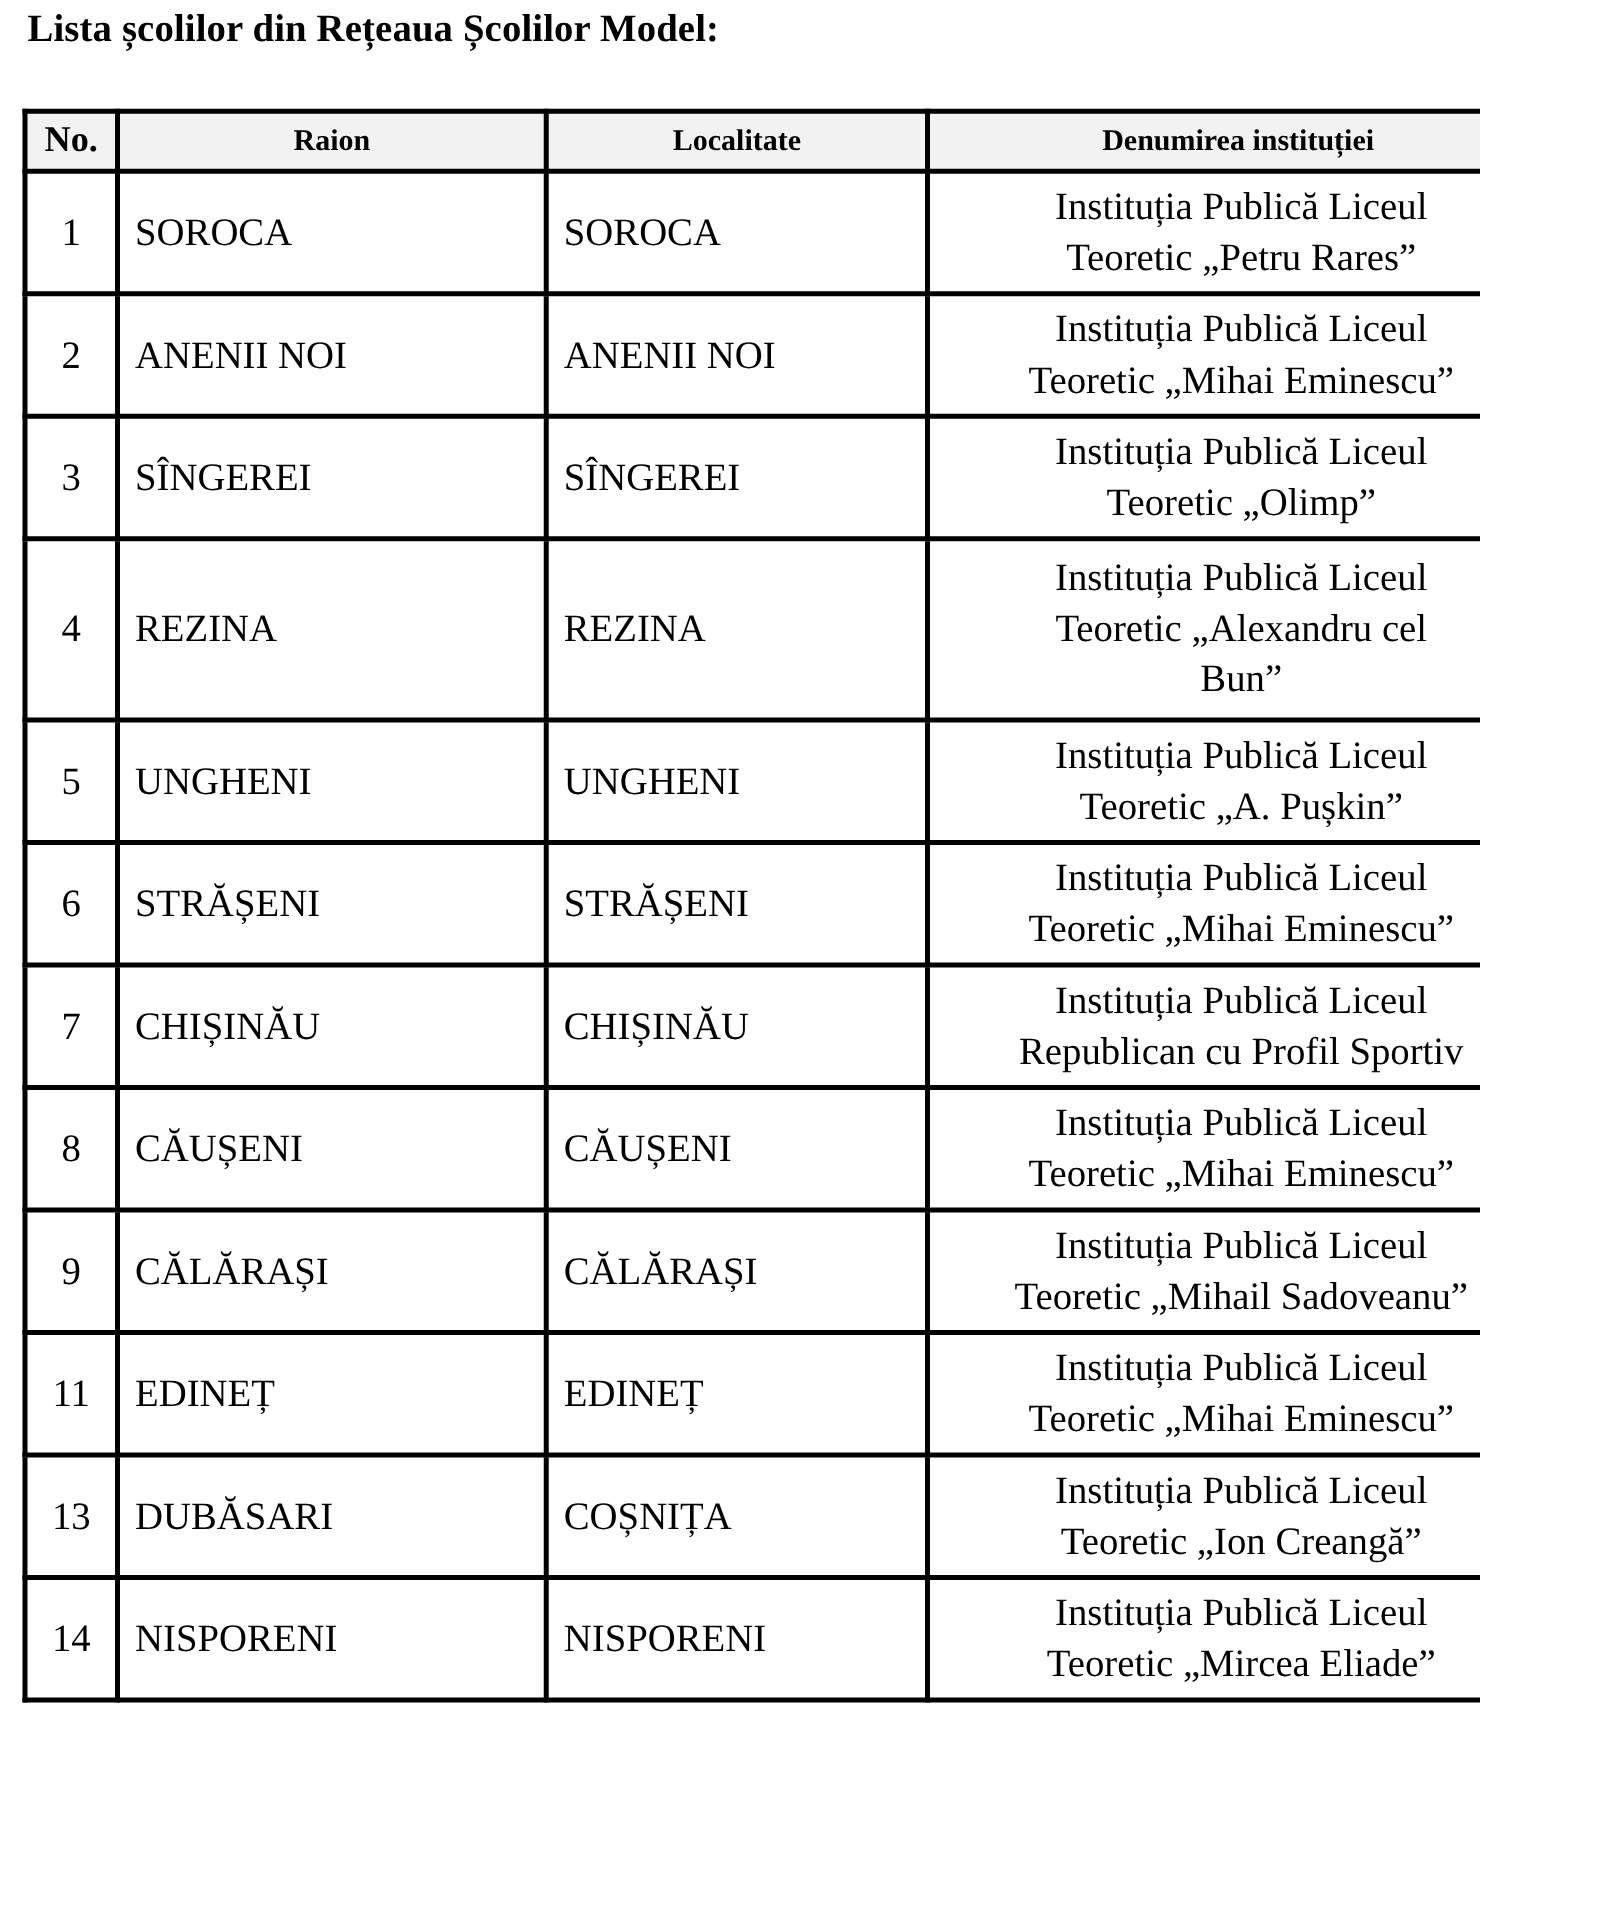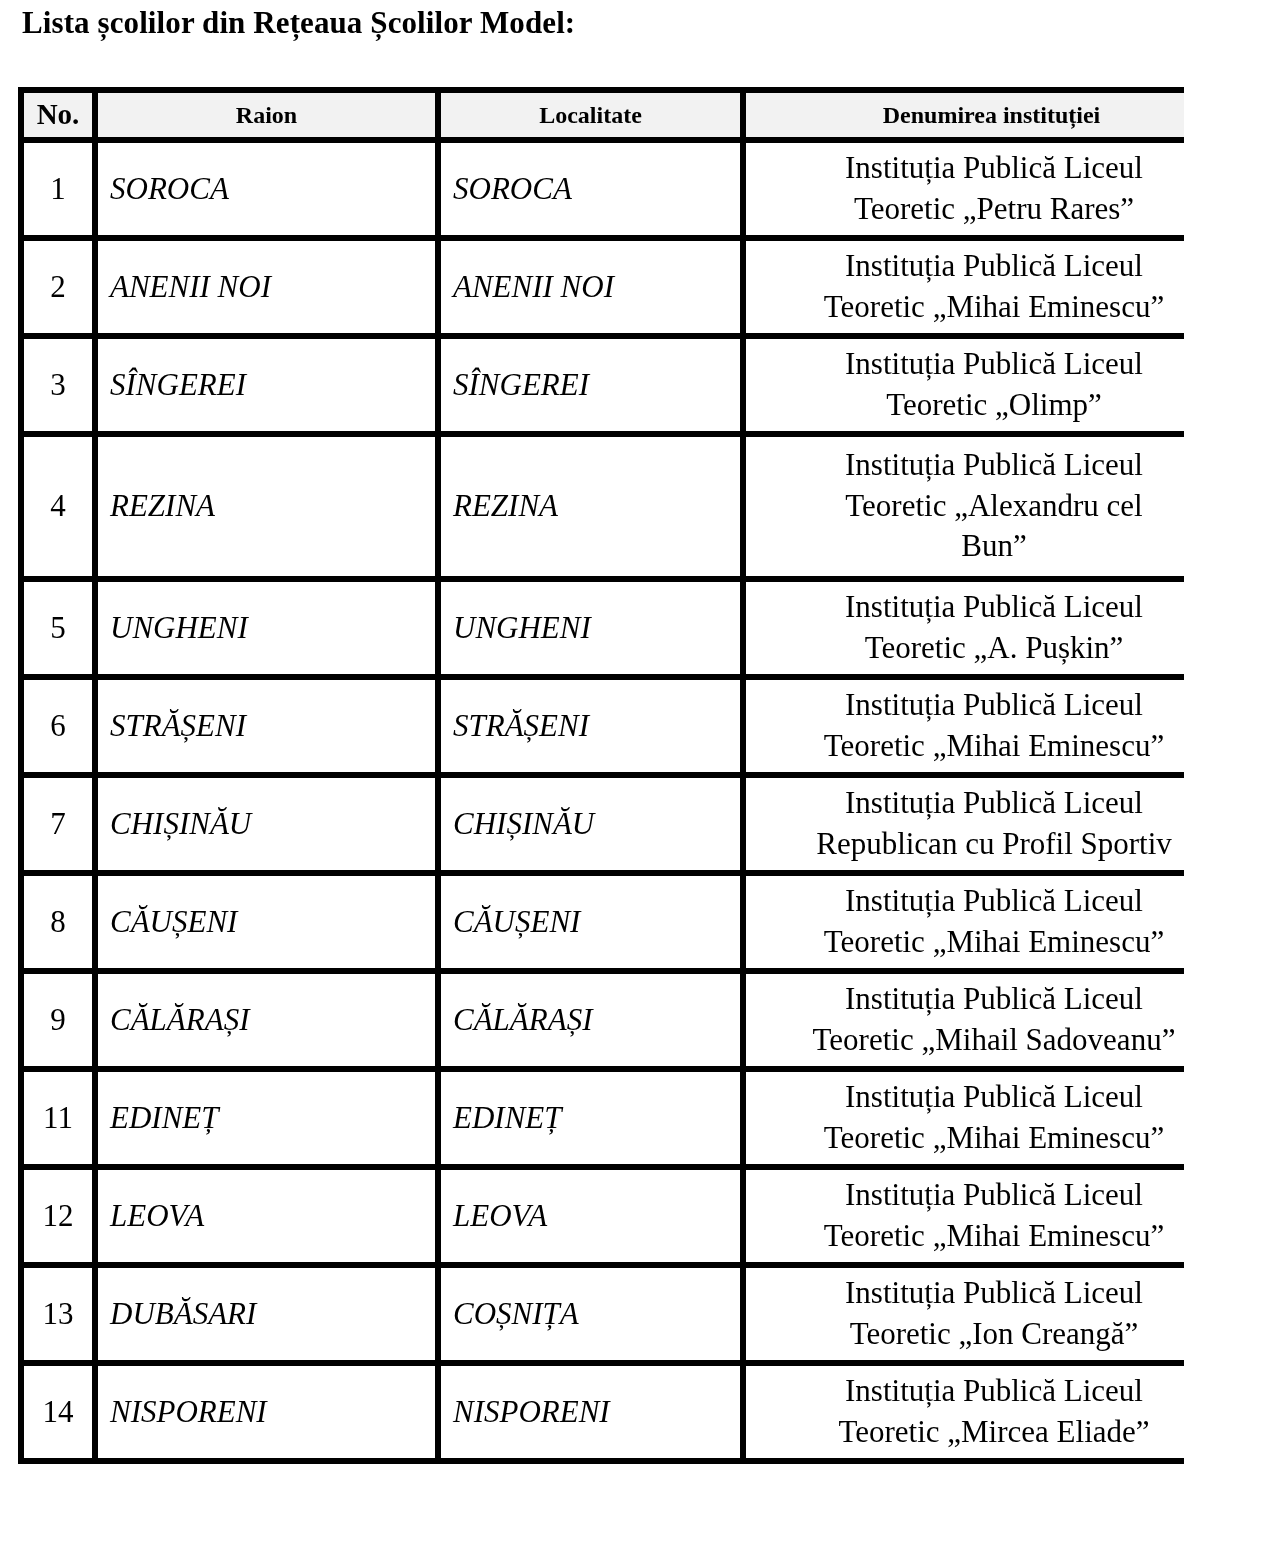--- a/index.html
+++ b/index.html
@@ -43,21 +43,21 @@
     width: 1219px;
     table-layout: fixed;
   }
   table.schools col.c-no    { width: 74px; }
   table.schools col.c-raion { width: 343px; }
   table.schools col.c-loc   { width: 305px; }
   table.schools col.c-inst  { width: 497px; }
 
   table.schools th,
   table.schools td {
-    border: 6px solid #000000;
+    border: 4px solid #000000;
     padding: 0;
     vertical-align: middle;
   }
   thead th {
     background: #f2f2f2;
     height: 44px;
     font-size: 24px;
     font-weight: bold;
     text-align: center;
     line-height: 1.1;
@@ -76,21 +76,20 @@
   }
   tbody td.cell-no {
     text-align: center;
     padding: 0 6px;
   }
   tbody td.cell-raion,
   tbody td.cell-loc {
     text-align: left;
     padding: 0 6px 0 12px;
     white-space: nowrap;
-    font-style: italic;
   }
   tbody td.cell-inst {
     text-align: center;
     padding: 3px 4px 4px 9px;
     vertical-align: middle;
   }
   tbody tr { height: 98px; }
   tbody tr.tall { height: 145px; }
   .inst-line { display: block; white-space: nowrap; }
 </style>
@@ -203,29 +202,20 @@
           <tr>
             <td class="cell-no">11</td>
             <td class="cell-raion">EDINEȚ</td>
             <td class="cell-loc">EDINEȚ</td>
             <td class="cell-inst">
               <span class="inst-line">Instituția Publică Liceul</span>
               <span class="inst-line">Teoretic „Mihai Eminescu”</span>
             </td>
           </tr>
           <tr>
-            <td class="cell-no">12</td>
-            <td class="cell-raion">LEOVA</td>
-            <td class="cell-loc">LEOVA</td>
-            <td class="cell-inst">
-              <span class="inst-line">Instituția Publică Liceul</span>
-              <span class="inst-line">Teoretic „Mihai Eminescu”</span>
-            </td>
-          </tr>
-          <tr>
             <td class="cell-no">13</td>
             <td class="cell-raion">DUBĂSARI</td>
             <td class="cell-loc">COȘNIȚA</td>
             <td class="cell-inst">
               <span class="inst-line">Instituția Publică Liceul</span>
               <span class="inst-line">Teoretic „Ion Creangă”</span>
             </td>
           </tr>
           <tr>
             <td class="cell-no">14</td>

